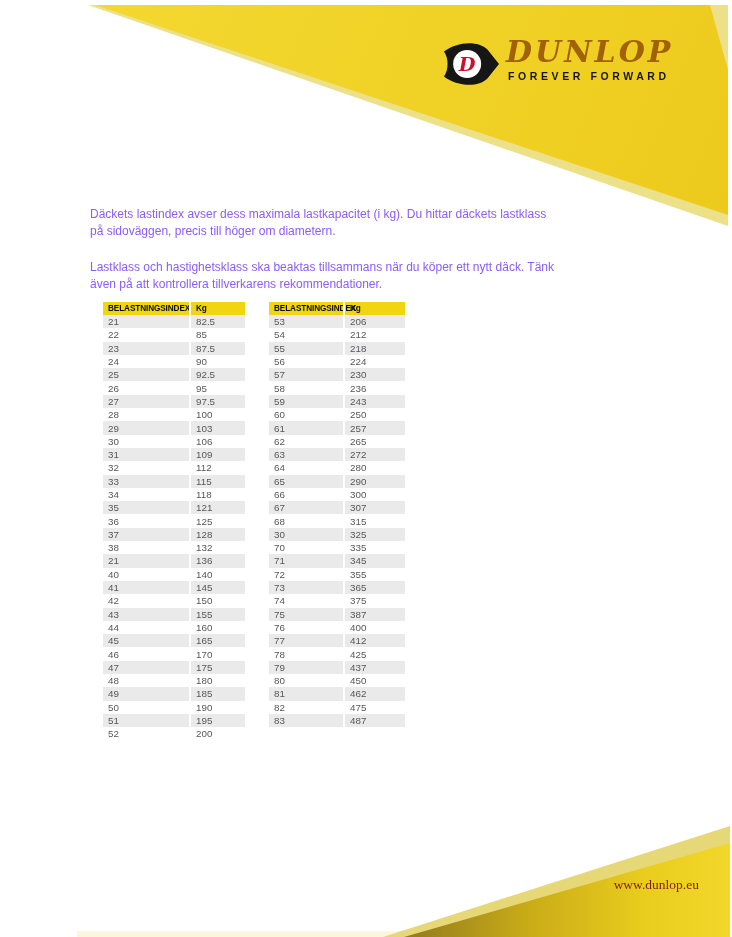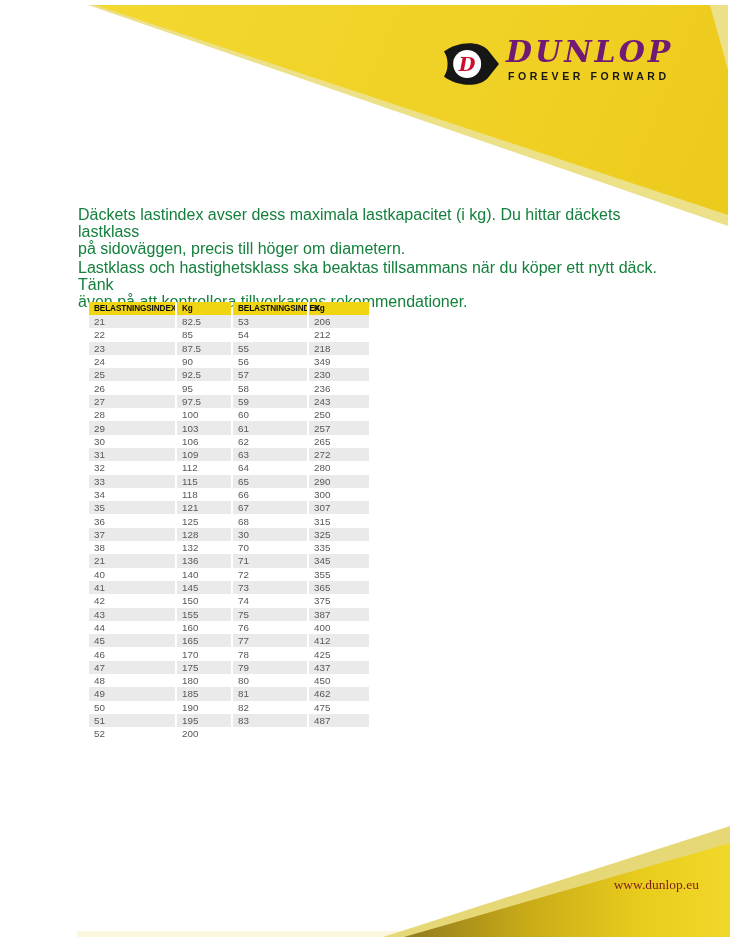--- a/index.html
+++ b/index.html
@@ -16,39 +16,39 @@
   .banner-main{
     clip-path:polygon(95px 5px,710px 5px,728px 70px,728px 215px);
     background:linear-gradient(112deg,#f4da33 0%,#efcf22 55%,#e9c315 100%);
   }
   
   .logo{position:absolute;left:443px;top:36px;display:flex;align-items:flex-start;}
   .logo svg{display:block;margin-top:2px;}
   .logo-text{margin-left:7px;}
   .brand{
     font-family:"DejaVu Serif",serif;font-weight:bold;font-style:italic;
-    font-size:30px;line-height:32px;letter-spacing:3px;color:#701a75;
+    font-size:30px;line-height:32px;letter-spacing:3px;color:#a16207;
   }
   .tagline{
     font-weight:bold;font-size:10.5px;letter-spacing:3.6px;
     color:#161616;margin-top:2px;margin-left:2px;white-space:nowrap;
   }
   
   .title{
     position:absolute;left:78px;top:170px;margin:0;
     font-size:21.5px;font-weight:bold;font-style:italic;color:#1e1e1e;letter-spacing:0.3px;
   }
   .para{
-    position:absolute;left:78px;width:600px;margin:0;
-    font-size:16px;line-height:17px;color:#15803d;white-space:pre-line;
+    position:absolute;left:90px;width:600px;margin:0;
+    font-size:12px;line-height:17px;color:#8b5cf6;white-space:pre-line;
   }
   .para1{top:206px;}
   .para2{top:259px;}
   
-  .tables{position:absolute;left:89px;top:302px;display:flex;gap:2px;}
+  .tables{position:absolute;left:103px;top:302px;display:flex;gap:24px;}
   .ltable{width:142px;}
   .rtable{width:136px;}
   .trow{display:flex;height:13.3px;align-items:center;font-size:9.8px;color:#57575a;}
   .trow.alt{background:#eaeaea;}
   .thead{
     height:13px;background:#efd512;font-weight:bold;color:#0c0c0c;
     font-size:8.2px;letter-spacing:-0.1px;
   }
   .cell{box-sizing:border-box;padding-left:5px;white-space:nowrap;overflow:visible;height:100%;display:flex;align-items:center;}
   .ltable .c1{width:86px;}
@@ -243,21 +243,21 @@
         <div class="trow">
           <div class="cell c1">54</div>
           <div class="cell c2">212</div>
         </div>
         <div class="trow alt">
           <div class="cell c1">55</div>
           <div class="cell c2">218</div>
         </div>
         <div class="trow">
           <div class="cell c1">56</div>
-          <div class="cell c2">349</div>
+          <div class="cell c2">224</div>
         </div>
         <div class="trow alt">
           <div class="cell c1">57</div>
           <div class="cell c2">230</div>
         </div>
         <div class="trow">
           <div class="cell c1">58</div>
           <div class="cell c2">236</div>
         </div>
         <div class="trow alt">

